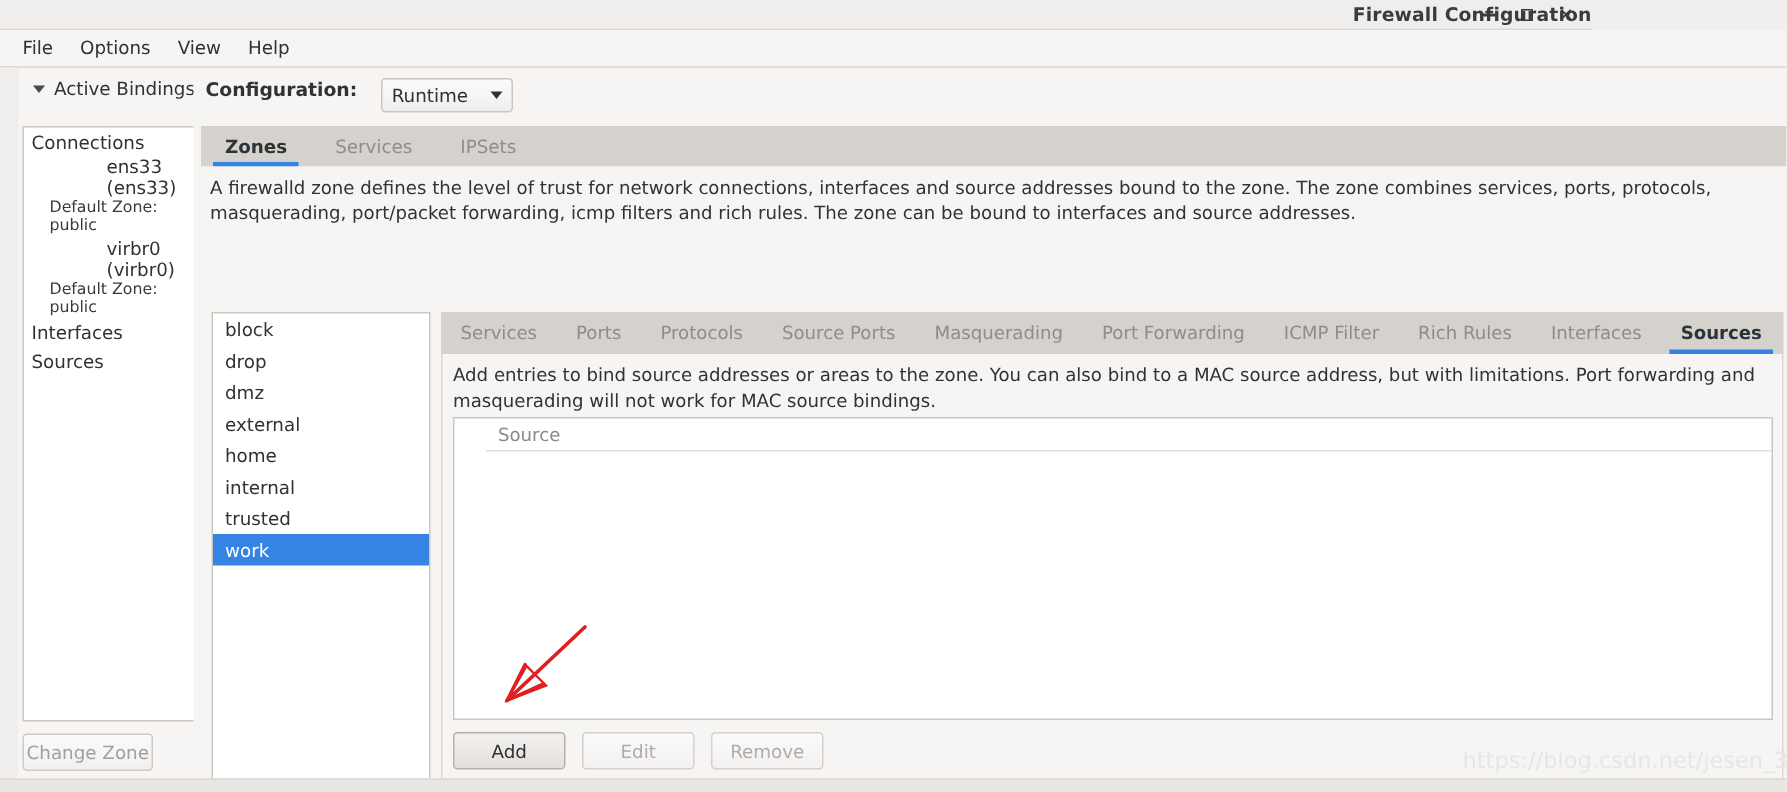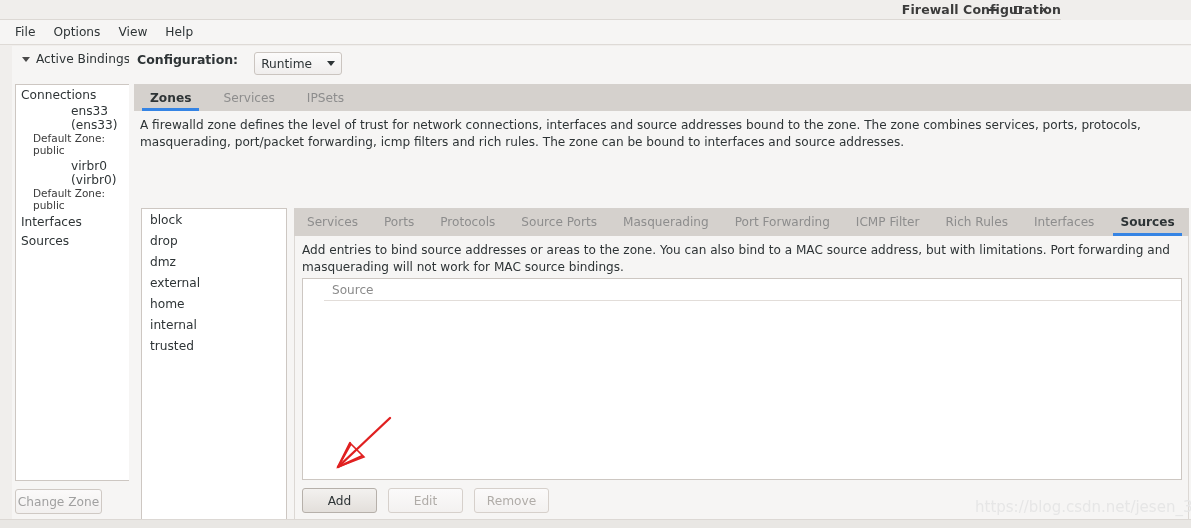--- a/index.html
+++ b/index.html
@@ -324,20 +324,21 @@
       <div class="zonedesc">A firewalld zone defines the level of trust for network connections, interfaces and source addresses bound to the zone. The zone combines services, ports, protocols, masquerading, port/packet forwarding, icmp filters and rich rules. The zone can be bound to interfaces and source addresses.</div>
 
       <div class="zonelist">
         <div class="zonerow">block</div>
         <div class="zonerow">drop</div>
         <div class="zonerow">dmz</div>
         <div class="zonerow">external</div>
         <div class="zonerow">home</div>
         <div class="zonerow">internal</div>
         <div class="zonerow">trusted</div>
+        <div class="zonerow selected">work</div>
       </div>
 
       <div class="innerpanel">
         <div class="innertabs">
           <div class="innertab">Services</div>
           <div class="innertab">Ports</div>
           <div class="innertab">Protocols</div>
           <div class="innertab">Source Ports</div>
           <div class="innertab">Masquerading</div>
           <div class="innertab">Port Forwarding</div>

